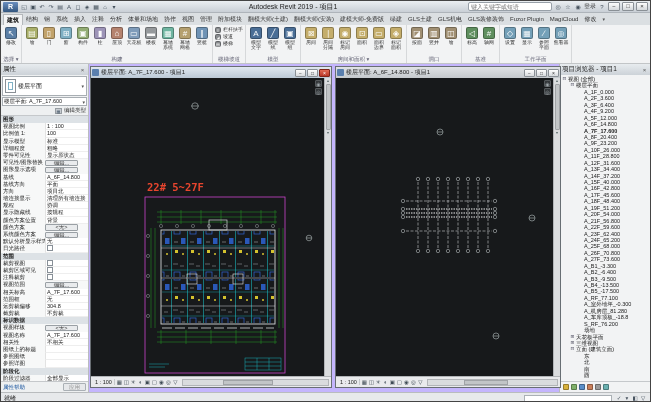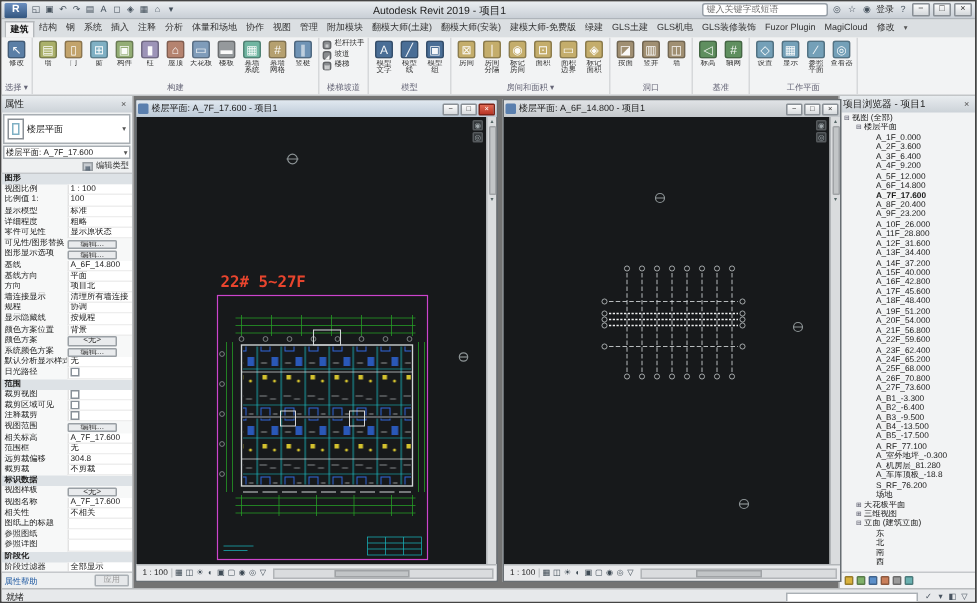--- a/index.html
+++ b/index.html
@@ -73,21 +73,21 @@
   .prow.k-sec .pl{width:100%}
   .prow.k-btn .pv{background:#e9ebed;border:1px solid #9aa0a5;border-radius:1px;text-align:center;
                   margin:0.5px 10px 0.5px 0;line-height:5.5px;color:#333}
   .prow.k-chk .pv::before{content:"";display:inline-block;width:4px;height:4px;border:1px solid #889098;background:#fff}
   .pfoot{height:11px;border-top:1px solid #c5c8cb;display:flex;align-items:center;justify-content:space-between;
          padding:0 2px;font-size:5.5px;flex:none}
   .pfoot .help{color:#1c57a0}
   .pfoot .apply{background:#e6e8ea;border:1px solid #aab0b5;font-size:5.5px;padding:0 5px;height:8px;line-height:6.5px;color:#999;border-radius:1px}
 
   
-  .mdi{flex:1;position:relative;background:#737373}
+  .mdi{flex:1;position:relative;background:#c4b5fd}
   .win{position:absolute;top:2px;height:322px;border:1px solid #686e73;background:#e9eaec;
        display:flex;flex-direction:column}
   #win1{left:1px;width:242px}
   #win2{left:246px;width:226px}
   .w-title{height:11px;display:flex;align-items:center;font-size:6px;color:#1c1c1c;padding:0 1px;gap:2px;flex:none;
            white-space:nowrap;overflow:hidden}
   #win1 .w-title{background:linear-gradient(#e0e8f0,#bcc9d6)}
   #win2 .w-title{background:linear-gradient(#e0e3e6,#c5c9cd)}
   .w-ticon{width:7px;height:7px;background:#5a7fae;border-radius:1px;flex:none}
   .w-ttext{flex:1;overflow:hidden}

